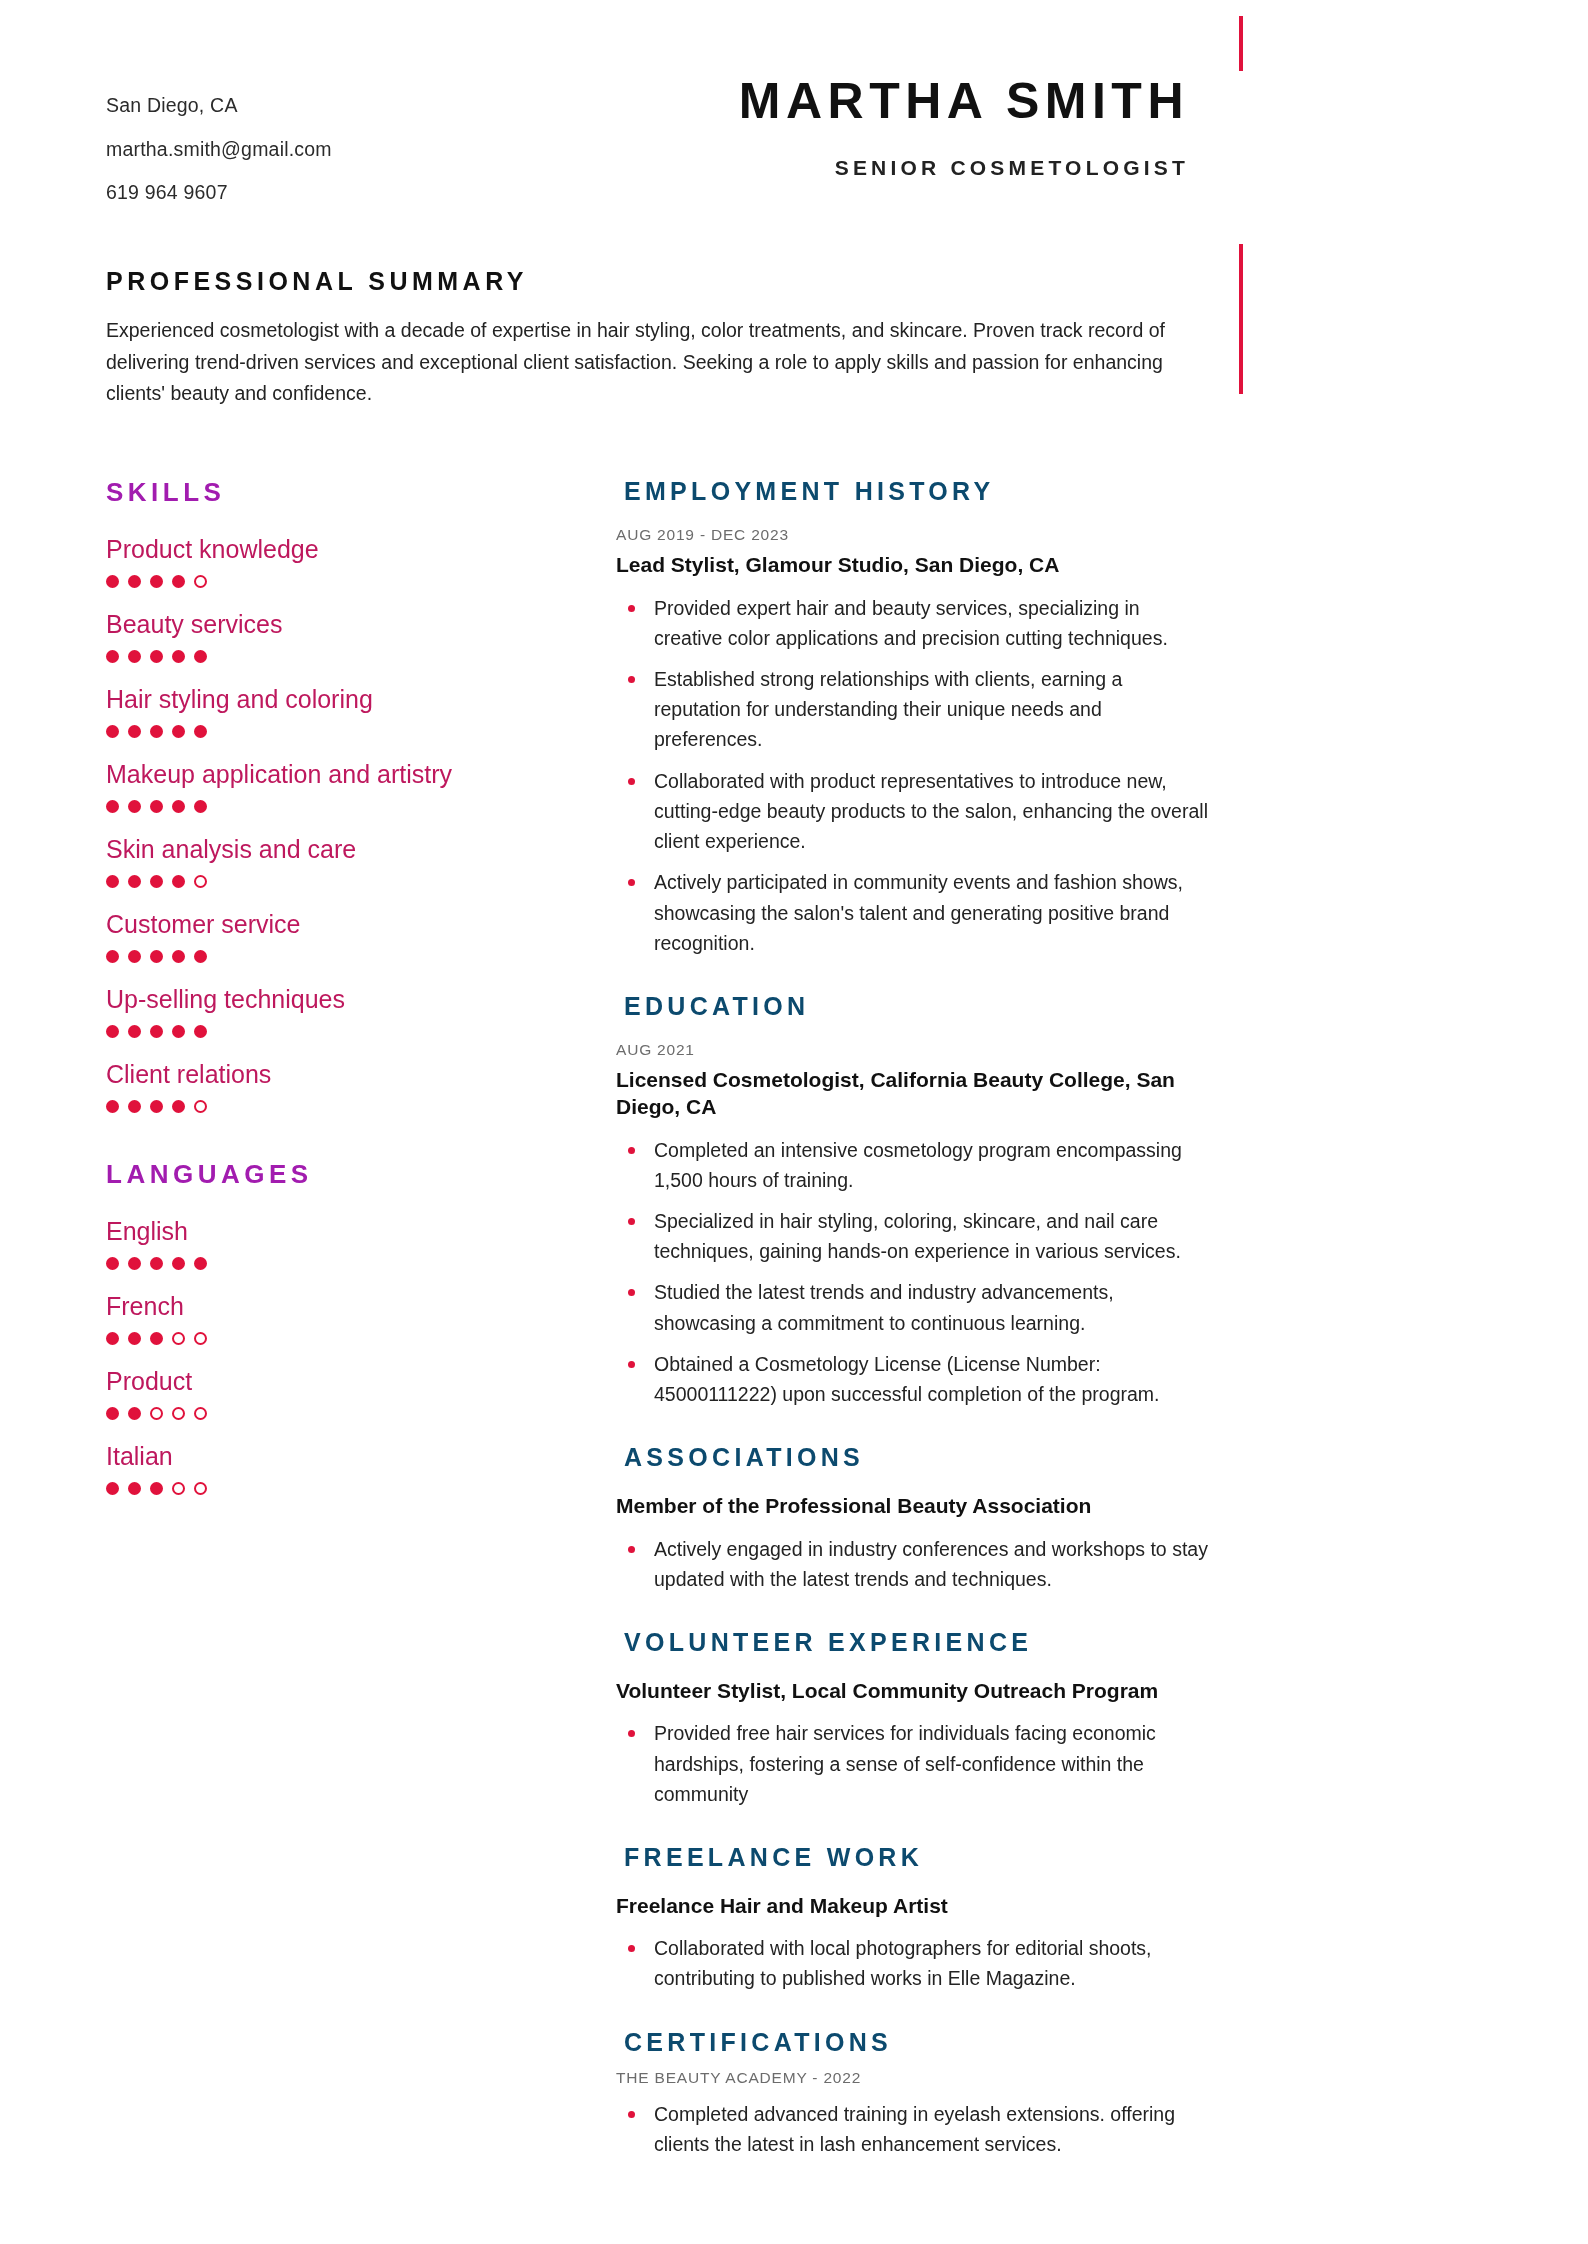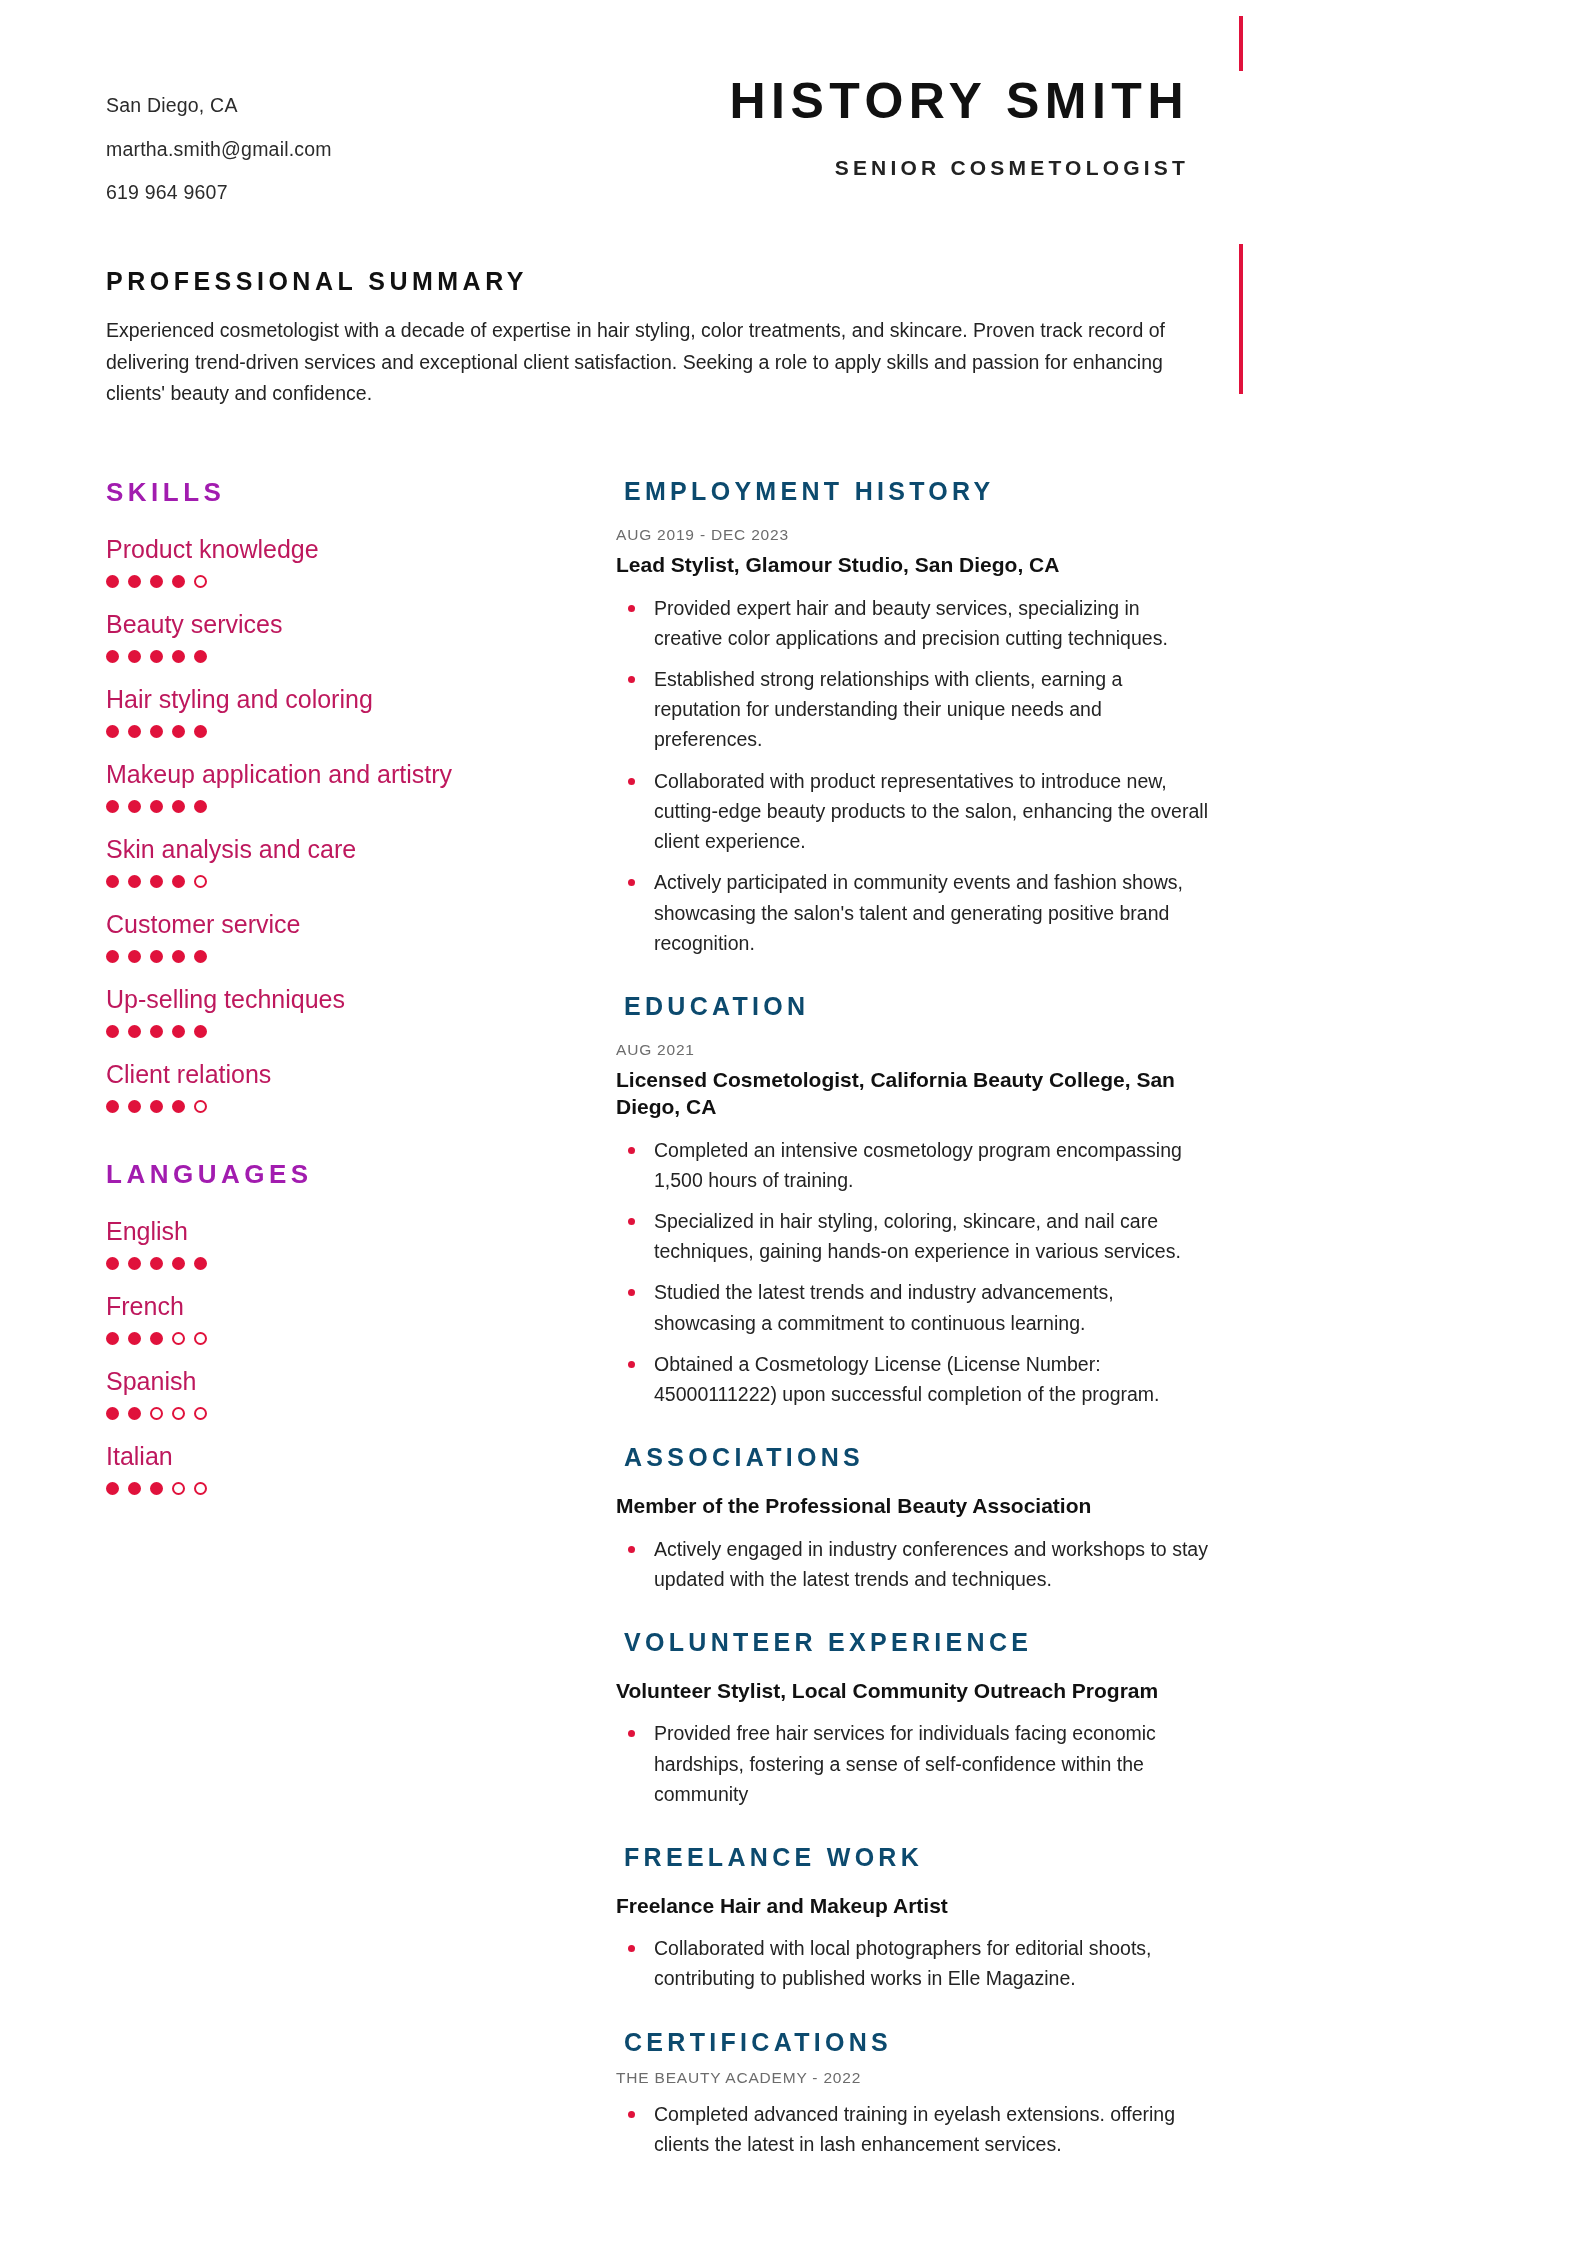--- a/index.html
+++ b/index.html
@@ -188,21 +188,21 @@
     <div class="rule-top"></div>
     <div class="rule-mid"></div>
 
     <div class="contact">
       <div>San Diego, CA</div>
       <div>martha.smith@gmail.com</div>
       <div>619 964 9607</div>
     </div>
 
     <div class="identity">
-      <h1 class="name">HISTORY SMITH</h1>
+      <h1 class="name">MARTHA SMITH</h1>
       <div class="role">SENIOR COSMETOLOGIST</div>
     </div>
   </div>
 
   <div class="summary-block">
     <h2 class="section-title">PROFESSIONAL SUMMARY</h2>
     <p class="summary-text">Experienced cosmetologist with a decade of expertise in hair styling, color treatments, and skincare. Proven track record of delivering trend-driven services and exceptional client satisfaction. Seeking a role to apply skills and passion for enhancing clients' beauty and confidence.</p>
   </div>
 
   <div class="body">
@@ -289,21 +289,21 @@
               <span class="dot"></span>
             </div>
             <div class="skill-name">French</div>
             <div class="dots">
               <span class="dot"></span>
               <span class="dot"></span>
               <span class="dot"></span>
               <span class="dot empty"></span>
               <span class="dot empty"></span>
             </div>
-            <div class="skill-name">Spanish</div>
+            <div class="skill-name">Product</div>
             <div class="dots">
               <span class="dot"></span>
               <span class="dot"></span>
               <span class="dot empty"></span>
               <span class="dot empty"></span>
               <span class="dot empty"></span>
             </div>
             <div class="skill-name">Italian</div>
             <div class="dots">
               <span class="dot"></span>

